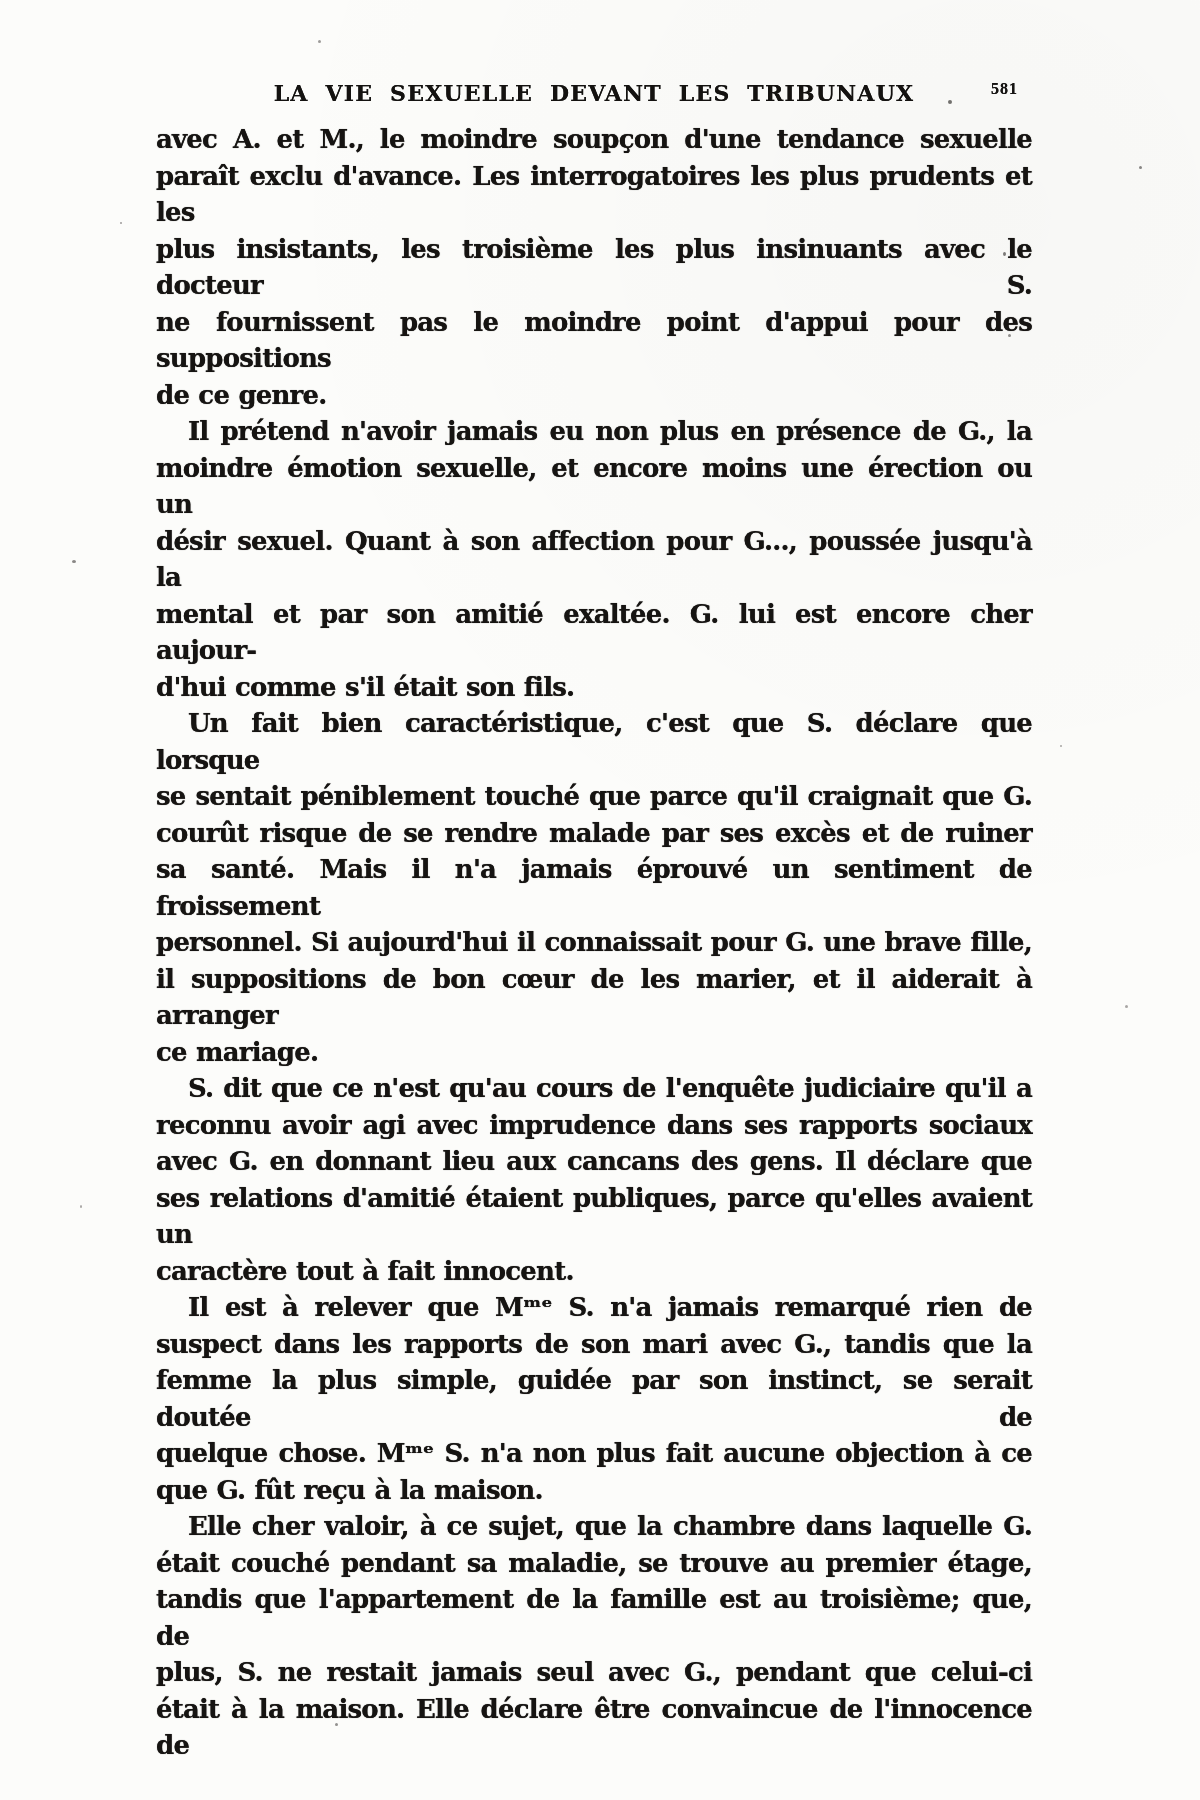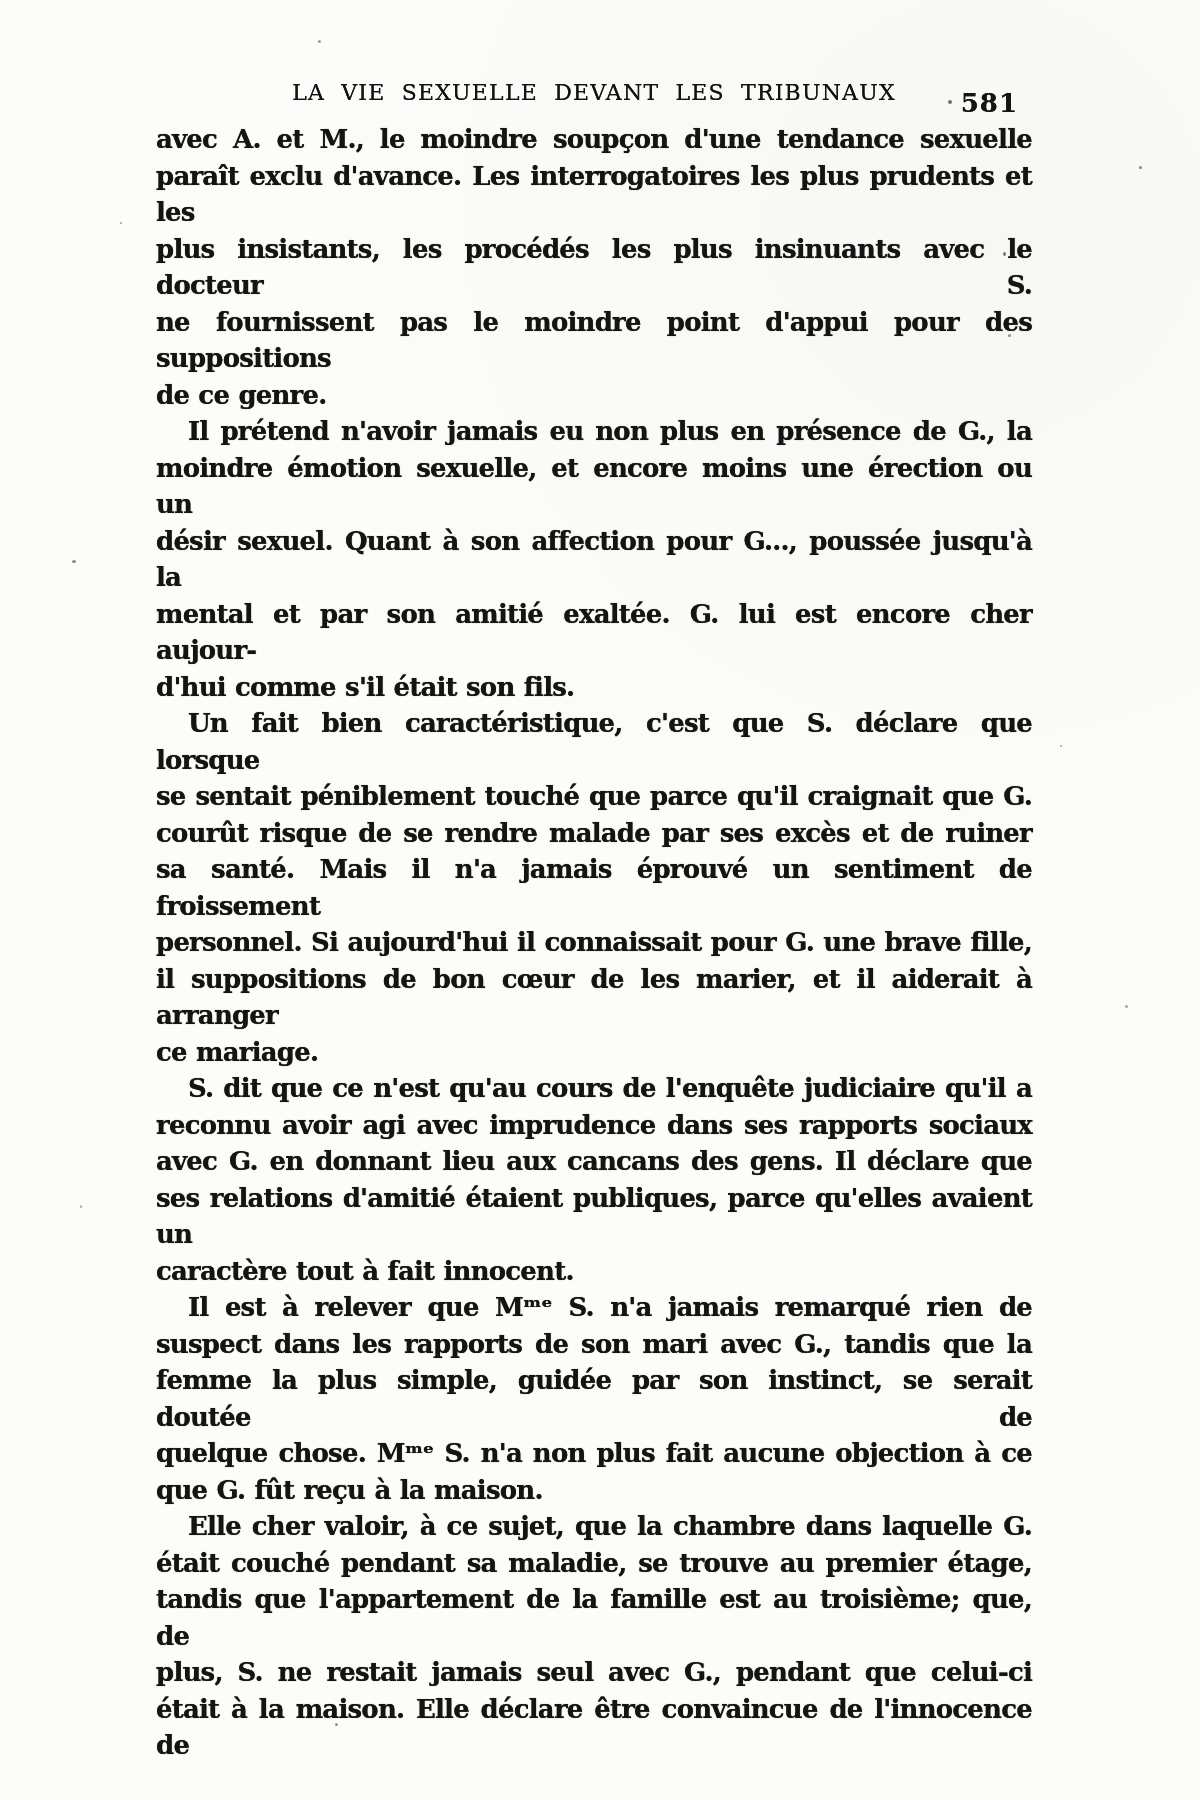--- a/index.html
+++ b/index.html
@@ -18,33 +18,34 @@
       #fcfcfa;
   }
   .running-header{
     position:absolute;
     left:156px;top:80px;width:876px;height:28px;
   }
   .running-title{
     display:block;
     text-align:center;
     font-size:22px;
-    font-weight:400;
+    font-weight:700;
     letter-spacing:1.2px;
     word-spacing:8px;
     color:#141210;
     text-shadow:0 0 0.6px rgba(0,0,0,0.85);
   }
   .page-number{
     position:absolute;
-    right:14px;top:8px;
-    font-size:26px;
+    right:14px;top:0;
+    font-size:16px;
     font-weight:700;
     letter-spacing:1px;
     text-shadow:0 0 0.6px rgba(0,0,0,0.85);
+    font-family:Liberation Serif, serif;
   }
   .page-body{
     position:absolute;
     left:156px;top:121px;width:876px;
   }
   .line{
     font-size:26px;
     font-weight:700;
     line-height:36.5px;
     letter-spacing:-0.8px;
@@ -72,21 +73,21 @@
 <div class="page">
 
   <div class="running-header">
     <span class="running-title">LA VIE SEXUELLE DEVANT LES TRIBUNAUX</span>
     <span class="page-number">581</span>
   </div>
 
   <div class="page-body">
       <div class="line">avec A. et M., le moindre soupçon d'une tendance sexuelle</div>
       <div class="line">paraît exclu d'avance. Les interrogatoires les plus prudents et les</div>
-      <div class="line">plus insistants, les procédés les plus insinuants avec le docteur S.</div>
+      <div class="line">plus insistants, les troisième les plus insinuants avec le docteur S.</div>
       <div class="line">ne fournissent pas le moindre point d'appui pour des suppositions</div>
       <div class="line last">de ce genre.</div>
       <div class="line indent">Il prétend n'avoir jamais eu non plus en présence de G., la</div>
       <div class="line">moindre émotion sexuelle, et encore moins une érection ou un</div>
       <div class="line">désir sexuel. Quant à son affection pour G..., poussée jusqu'à la</div>
       <div class="line">mental et par son amitié exaltée. G. lui est encore cher aujour-</div>
       <div class="line last">d'hui comme s'il était son fils.</div>
       <div class="line indent">Un fait bien caractéristique, c'est que S. déclare que lorsque</div>
       <div class="line">se sentait péniblement touché que parce qu'il craignait que G.</div>
       <div class="line">courût risque de se rendre malade par ses excès et de ruiner</div>

